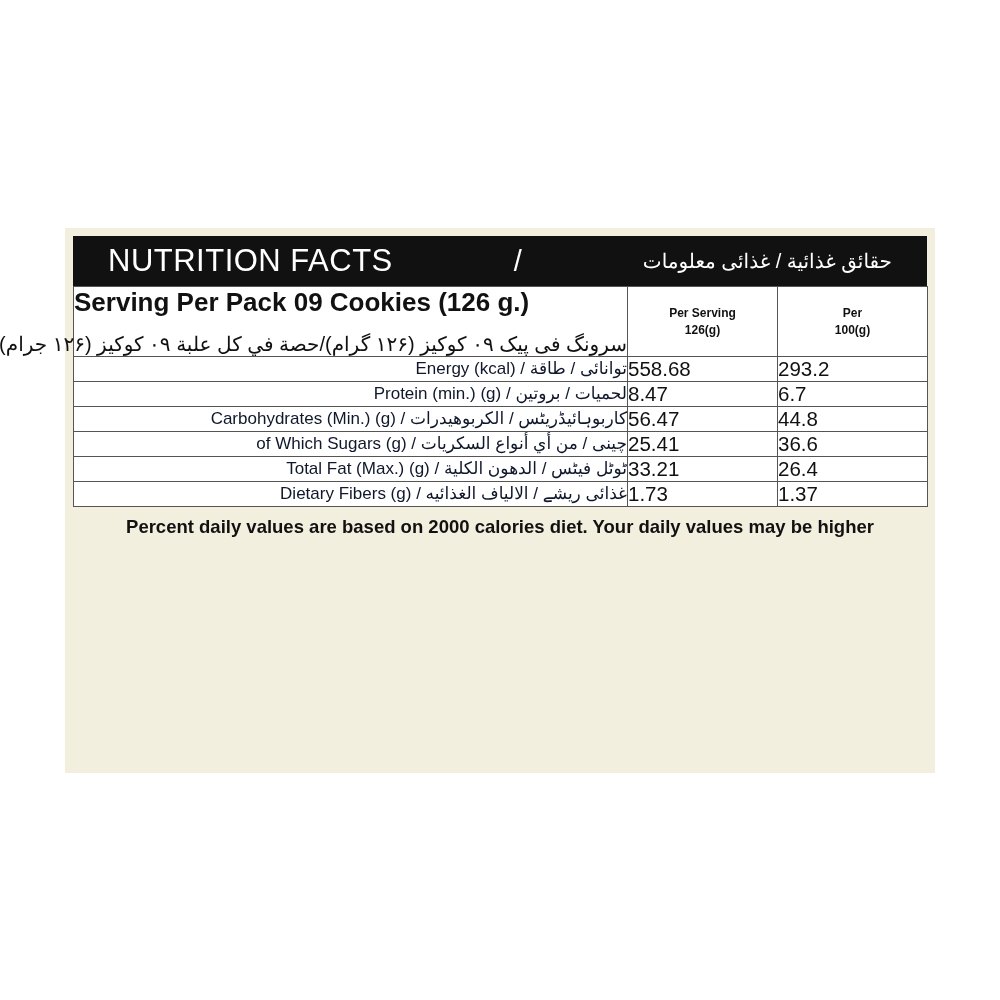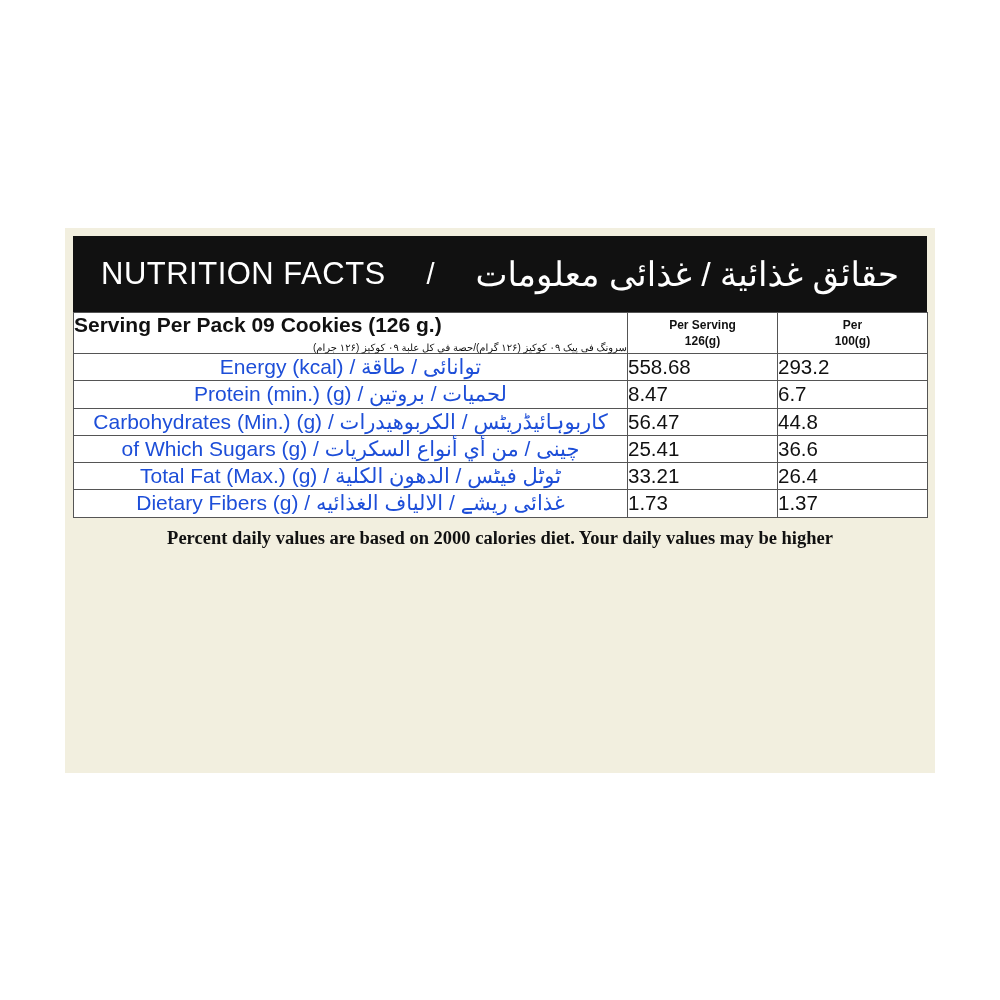--- a/index.html
+++ b/index.html
@@ -21,43 +21,43 @@
     width: 870px;
     height: 545px;
     background: #f2efdf;
     box-sizing: border-box;
   }
 
   
   .header-band {
     position: relative;
     margin: 8px 8px 0 8px;
-    height: 76px;
+    height: 50px;
     background: #111111;
     display: flex;
     align-items: center;
     justify-content: space-between;
-    padding: 0 28px;
+    padding: 0 35px;
     box-sizing: border-box;
   }
   .header-title-en {
     color: #ffffff;
     font-size: 31px;
     letter-spacing: 0.5px;
     font-weight: 400;
     white-space: nowrap;
   }
   .header-sep {
     color: #ffffff;
     font-size: 29px;
     padding: 0 10px;
   }
   .header-title-ar {
     color: #ffffff;
-    font-size: 34px;
+    font-size: 20px;
     direction: rtl;
     white-space: nowrap;
   }
 
   
   .table-wrap {
     margin: 0 8px;
     background: #ffffff;
     border: 0;
     box-sizing: border-box;
@@ -73,49 +73,49 @@
   table.nf col.c3 { width: 150px; }
 
   table.nf td, table.nf th {
     border: 1px solid #555;
     padding: 0;
     vertical-align: middle;
   }
 
   .cell-name {
     padding: 5px 8px 5px 10px;
-    font-size: 21px;
-    color: #1d4ed8;
+    font-size: 17px;
+    color: #0f172a;
     line-height: 1.25;
-    text-align: center;
+    text-align: right;
     white-space: nowrap;
   }
   .cell-name .ar {
     direction: rtl;
     unicode-bidi: isolate;
   }
   .cell-num {
     text-align: left;
     font-size: 20.5px;
     color: #111;
     padding: 5px 4px;
   }
 
   
   .head-left {
     padding: 9px 8px 9px 10px;
   }
   .head-left .line1 {
-    font-size: 21px;
+    font-size: 26px;
     font-weight: bold;
     color: #111;
-    margin-bottom: 5px;
+    margin-bottom: 14px;
   }
   .head-left .line2 {
-    font-size: 10px;
+    font-size: 20px;
     color: #111;
     direction: rtl;
     unicode-bidi: isolate;
     text-align: right;
     white-space: nowrap;
   }
   .head-num {
     text-align: center;
     font-size: 12px;
     font-weight: bold;
@@ -123,21 +123,21 @@
     line-height: 1.35;
     padding: 6px 4px;
   }
 
   .indent { padding-left: 24px; margin-top: 20px; }
 
   
   .footnote {
     margin: 7px 18px 0 18px;
     text-align: center;
-    font-family: Liberation Serif, serif;
+    font-family: Liberation Sans, sans-serif;
     font-size: 18.5px;
     font-weight: bold;
     color: #111;
     line-height: 1.45;
   }
 </style>
 </head>
 <body>
 
 <div id="panel">

